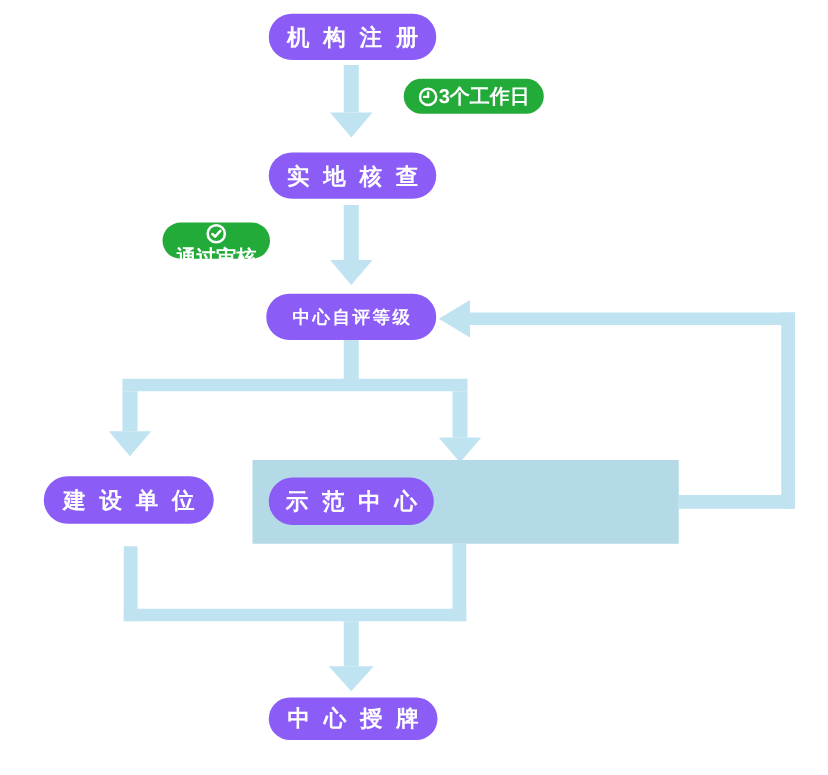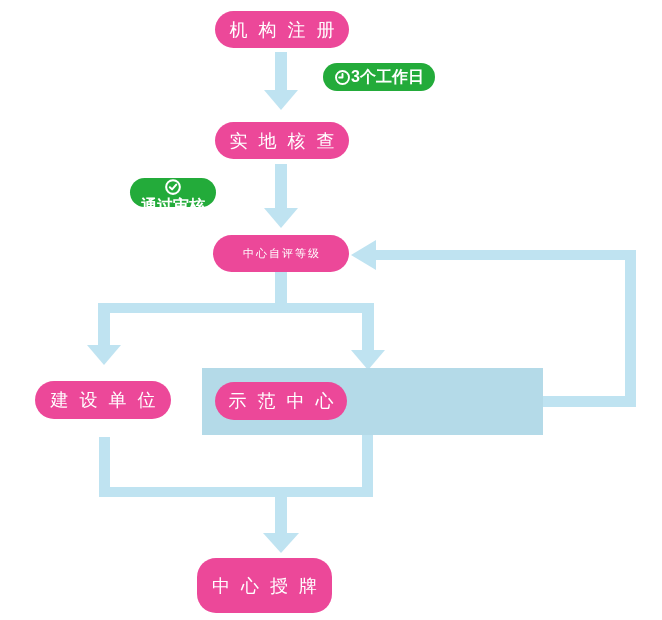--- a/index.html
+++ b/index.html
@@ -2,27 +2,27 @@
 <html><head>
 <meta charset="utf-8">
 <style>
   html,body{margin:0;padding:0;background:#ffffff;}
   .canvas{
     position:relative;width:662px;height:620px;background:#ffffff;
     font-family:"Liberation Sans", sans-serif;overflow:hidden;
   }
   
   .pill{
-    position:absolute;background:#ec4899;color:#ffffff;
+    position:absolute;background:#8b5cf6;color:#ffffff;
     border-radius:19px;display:flex;align-items:center;justify-content:center;
-    font-size:18px;font-weight:normal;
+    font-size:18px;font-weight:bold;
   }
   .pill .lbl{white-space:nowrap;}
   .ls-wide .lbl{letter-spacing:11px;margin-right:-11px;}
-  .ls-tight .lbl{letter-spacing:2px;margin-right:-2px;font-size:11px;}
+  .ls-tight .lbl{letter-spacing:2px;margin-right:-2px;font-size:14px;}
   
   .badge{
     position:absolute;background:#23ab3a;color:#ffffff;border-radius:15px;
     display:flex;align-items:center;gap:0;padding:0 11px;
     font-size:16px;font-weight:bold;white-space:nowrap;
   }
   .badge .ico{display:flex;align-items:center;}
   
   .line{position:absolute;background:#bfe3f1;}
   .head-down{
@@ -104,17 +104,17 @@
     <span class="lbl">示范中心</span>
   </div>
 
 
   <div class="line" style="left:99px;top:437px;width:11px;height:60px;"></div>
   <div class="line" style="left:362px;top:435px;width:11px;height:62px;"></div>
   <div class="line" style="left:99px;top:487px;width:274px;height:10px;"></div>
   <div class="line" style="left:275px;top:497px;width:12px;height:36px;"></div>
   <div class="head-down" style="left:263px;top:533px;border-left-width:18px;border-right-width:18px;"></div>
 
-  <div class="pill ls-wide" style="left:197px;top:558px;width:135px;height:55px;">
+  <div class="pill ls-wide" style="left:215px;top:558px;width:135px;height:34px;">
     <span class="lbl">中心授牌</span>
   </div>
 
 </div>
 
 </body></html>

